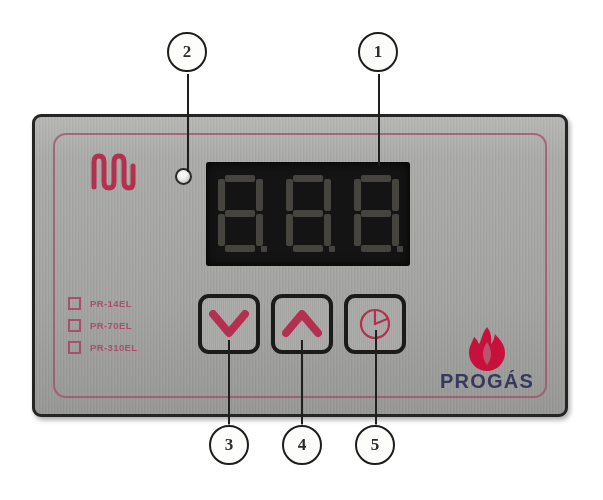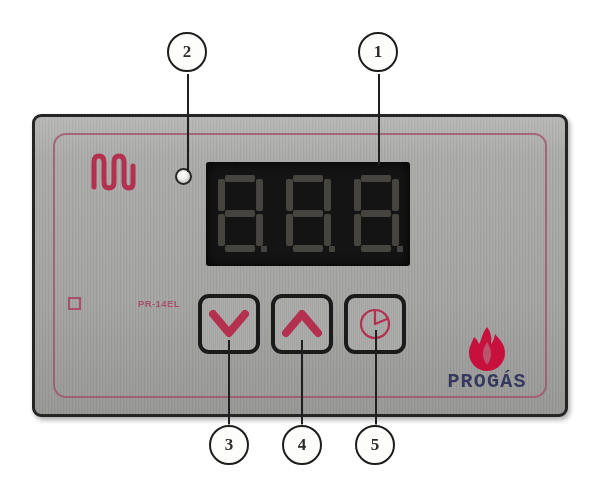--- a/index.html
+++ b/index.html
@@ -115,21 +115,20 @@
 
   
   #model-list{
     position:absolute;
     left:68px;top:292px;
     z-index:20;
   }
   .model-row{
     display:flex;align-items:center;
     height:22px;
-    gap:48px;
   }
   .model-box{
     width:13px;height:13px;
     border:2px solid #a8506a;
     box-sizing:border-box;
     margin-right:9px;
     background:transparent;
   }
   .model-label{
     font-size:9.5px;
@@ -166,21 +165,21 @@
   
   #logo{
     position:absolute;
     left:428px;top:326px;
     width:118px;height:72px;
     z-index:20;
     text-align:center;
   }
   #logo-flame{display:block;margin:0 auto;}
   #logo-text{
-    font-family:Liberation Mono, monospace;
+    font-family:Liberation Sans, sans-serif;
     font-weight:bold;
     font-size:20px;
     letter-spacing:1.2px;
     color:#36395e;
     margin-top:-2px;
   }
 </style>
 </head>
 <body>
 
@@ -251,20 +250,28 @@
         <div class="seg v seg-c"></div>
       <div class="dp"></div>
     </div>
   </div>
 
   <div id="model-list">
     <div class="model-row">
       <div class="model-box"></div>
       <div class="model-label">PR-14EL</div>
     </div>
+    <div class="model-row">
+      <div class="model-box"></div>
+      <div class="model-label">PR-70EL</div>
+    </div>
+    <div class="model-row">
+      <div class="model-box"></div>
+      <div class="model-label">PR-310EL</div>
+    </div>
   </div>
 
   <div class="pbtn" id="btn-down">
     <svg class="chev" width="40" height="28" viewBox="0 0 40 28">
       <path d="M4 4 L20 23 L36 4" stroke="#b3314f" stroke-width="8" fill="none" stroke-linecap="round" stroke-linejoin="round"></path>
     </svg>
   </div>
 
   <div class="pbtn" id="btn-up">
     <svg class="chev" width="40" height="28" viewBox="0 0 40 28">

